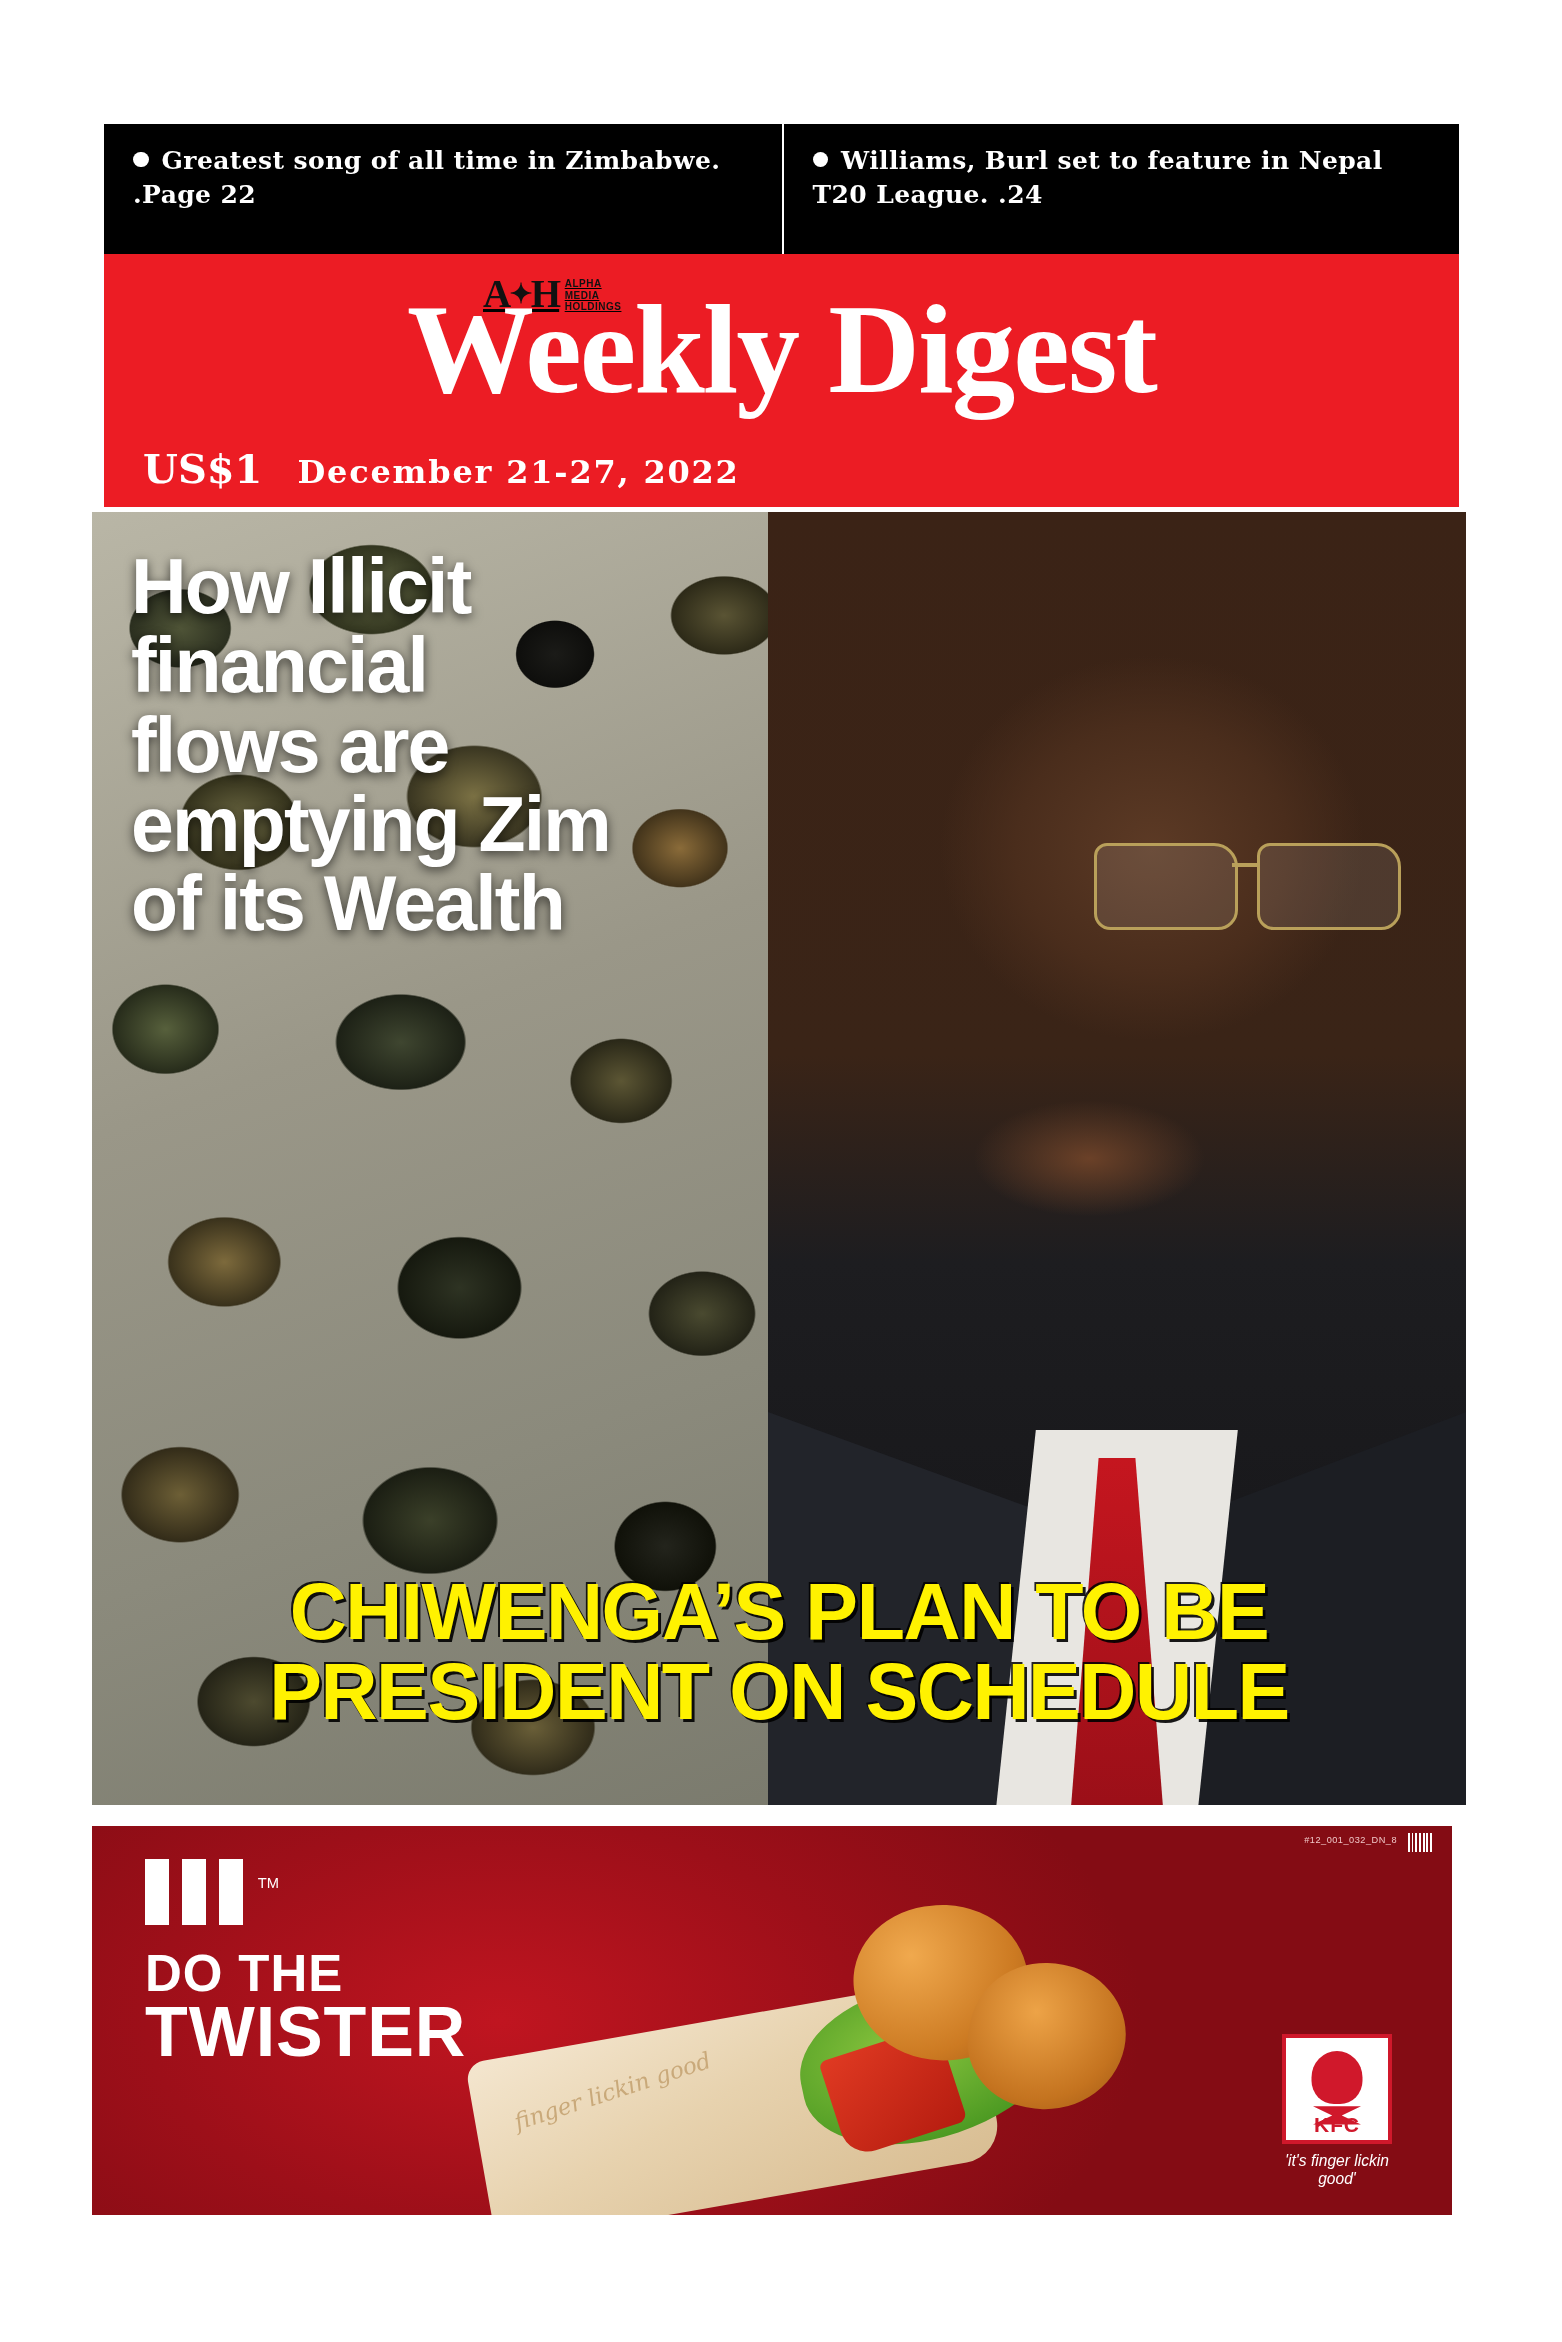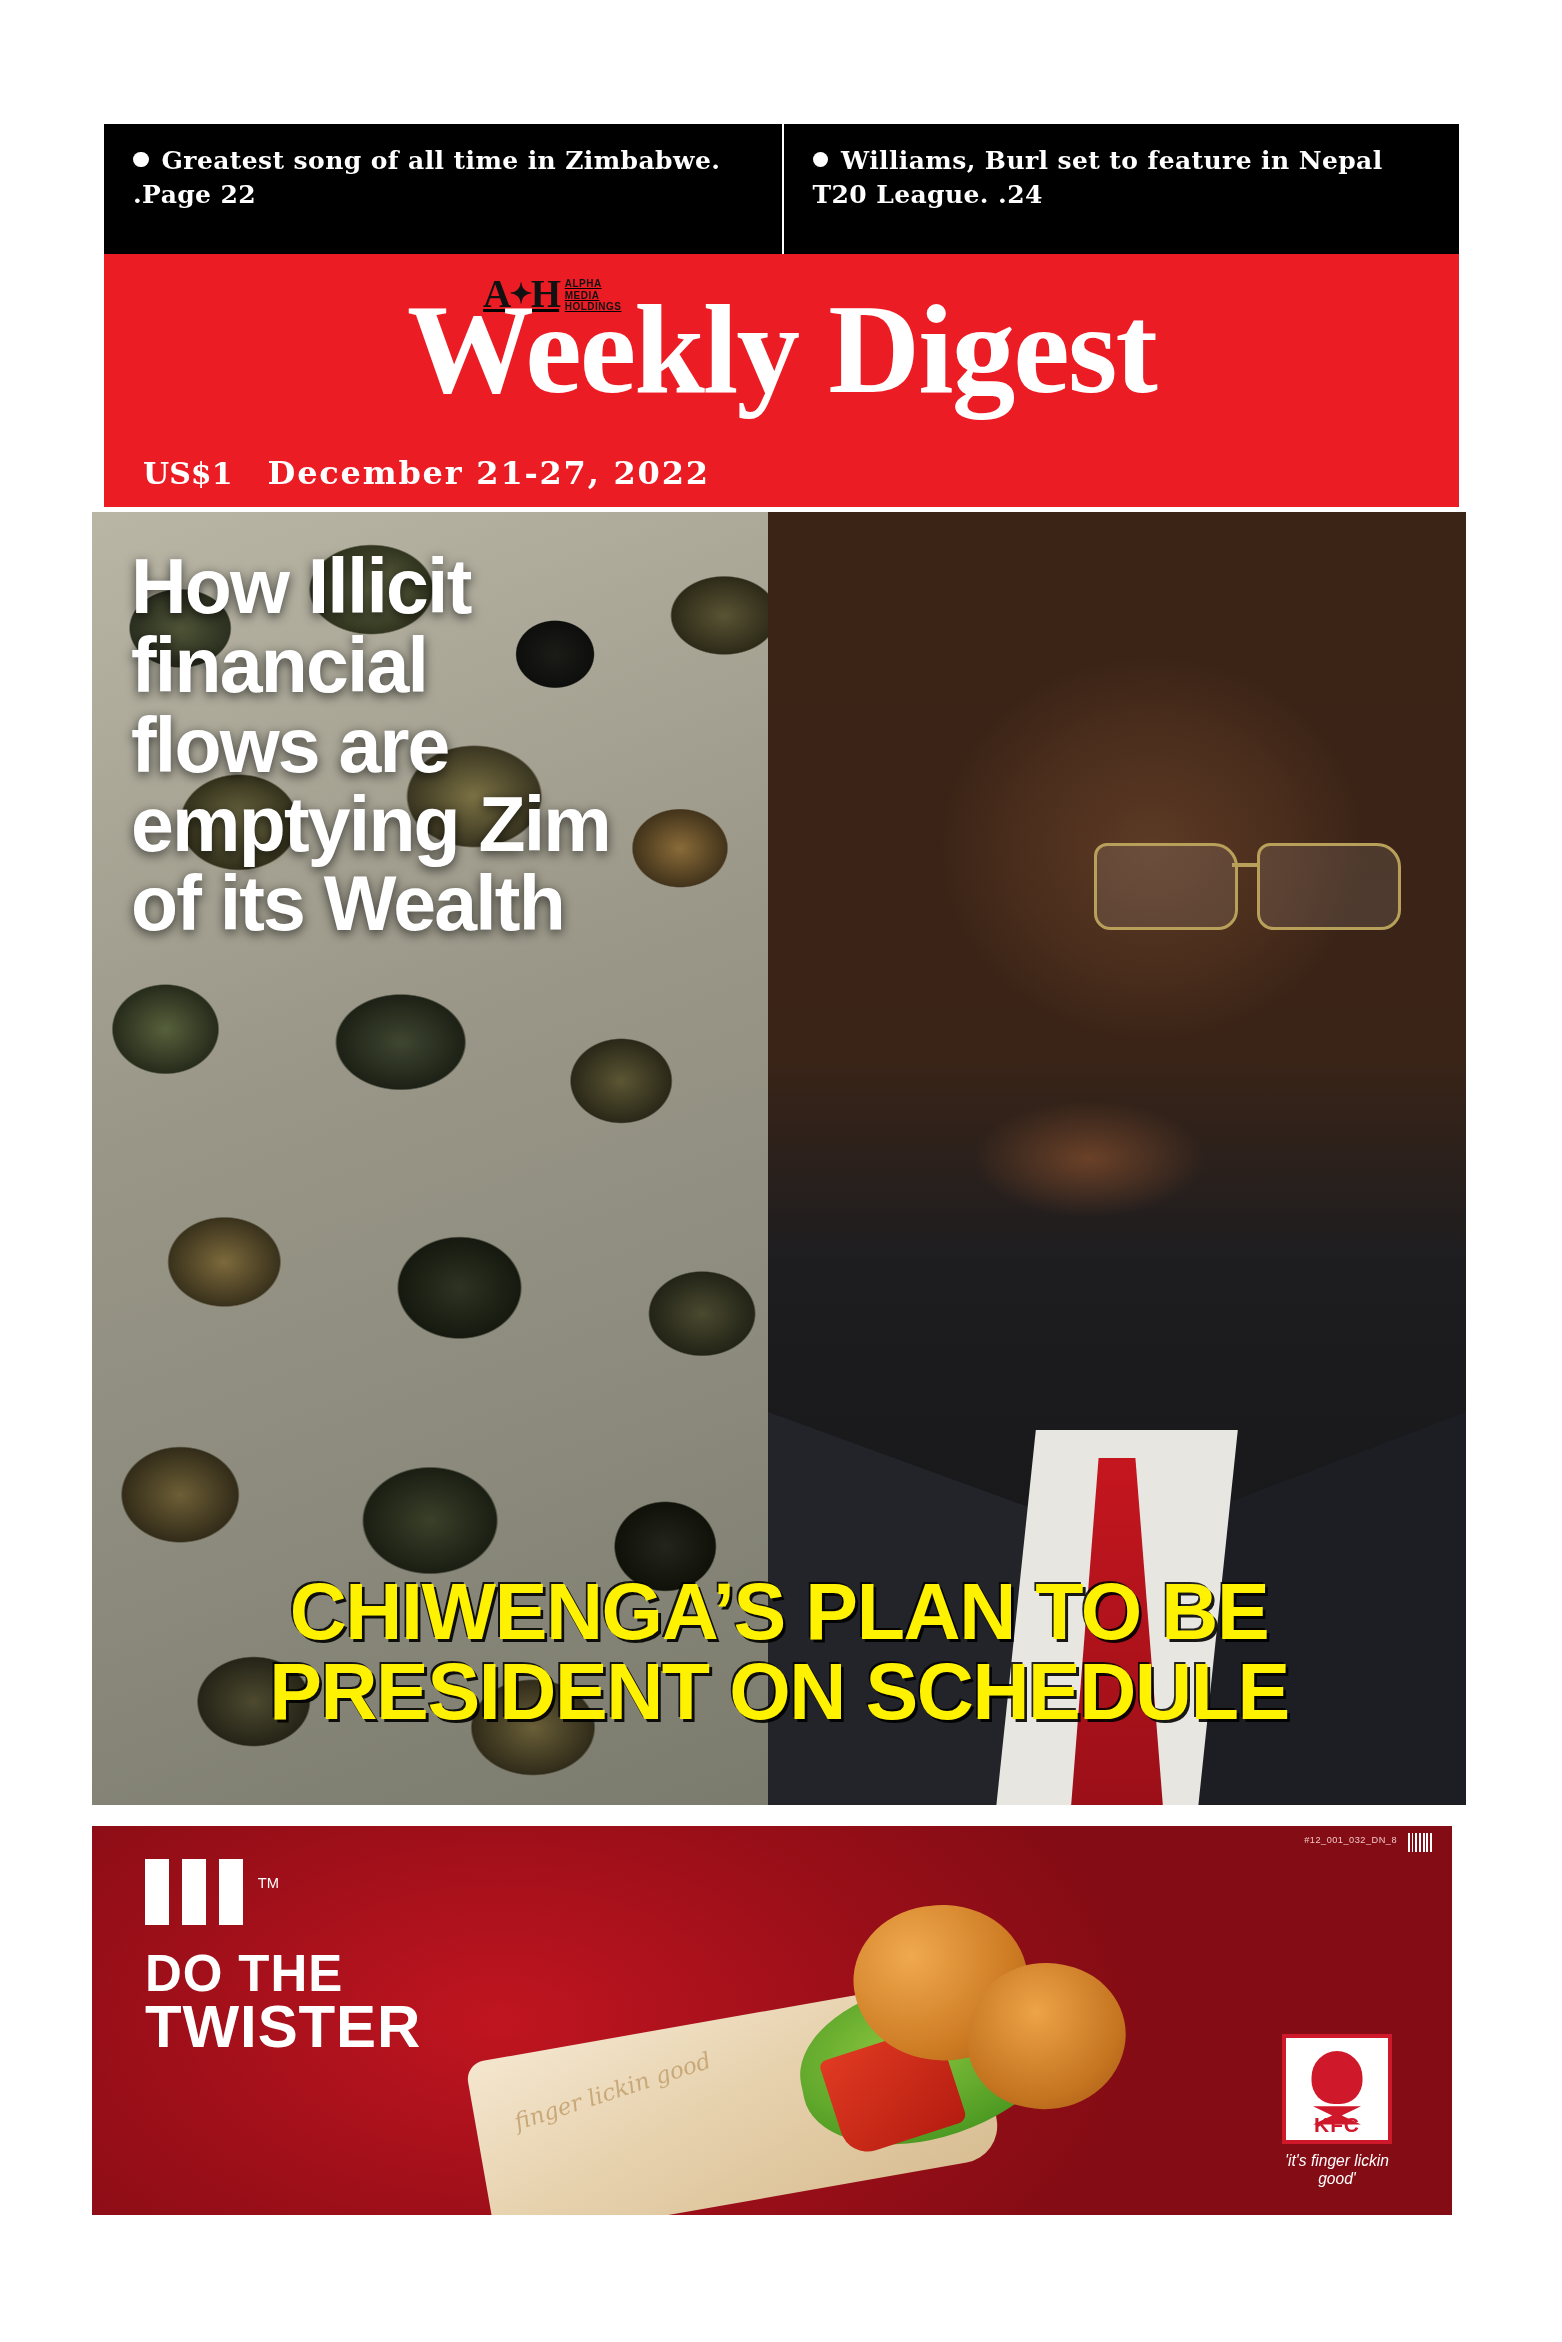--- a/index.html
+++ b/index.html
@@ -119,21 +119,21 @@
     position: absolute;
     left: 39px;
     bottom: 14.7px;
     display: flex;
     align-items: baseline;
     color: #ffffff;
   }
   .price {
     font-family: "DejaVu Serif", serif;
     font-weight: bold;
-    font-size: 30px;
+    font-size: 40px;
     letter-spacing: 0px;
   }
   .issue-date {
     margin-left: 35px;
     font-family: "DejaVu Serif", serif;
     font-weight: bold;
     font-size: 32px;
     letter-spacing: 1.8px;
   }
 
@@ -331,21 +331,21 @@
     font-size: 51px;
     letter-spacing: 0.9px;
   }
   .ad-line2 {
     position: absolute;
     left: 53px;
     top: 171px;
     color: #ffffff;
     font-family: "Liberation Sans", sans-serif;
     font-weight: bold;
-    font-size: 60px;
+    font-size: 70px;
     letter-spacing: 0.9px;
     line-height: 1;
   }
   .wrap-photo {
     position: absolute;
     left: 367px;
     top: 18.4px;
     width: 735px;
     height: 371px;
   }

